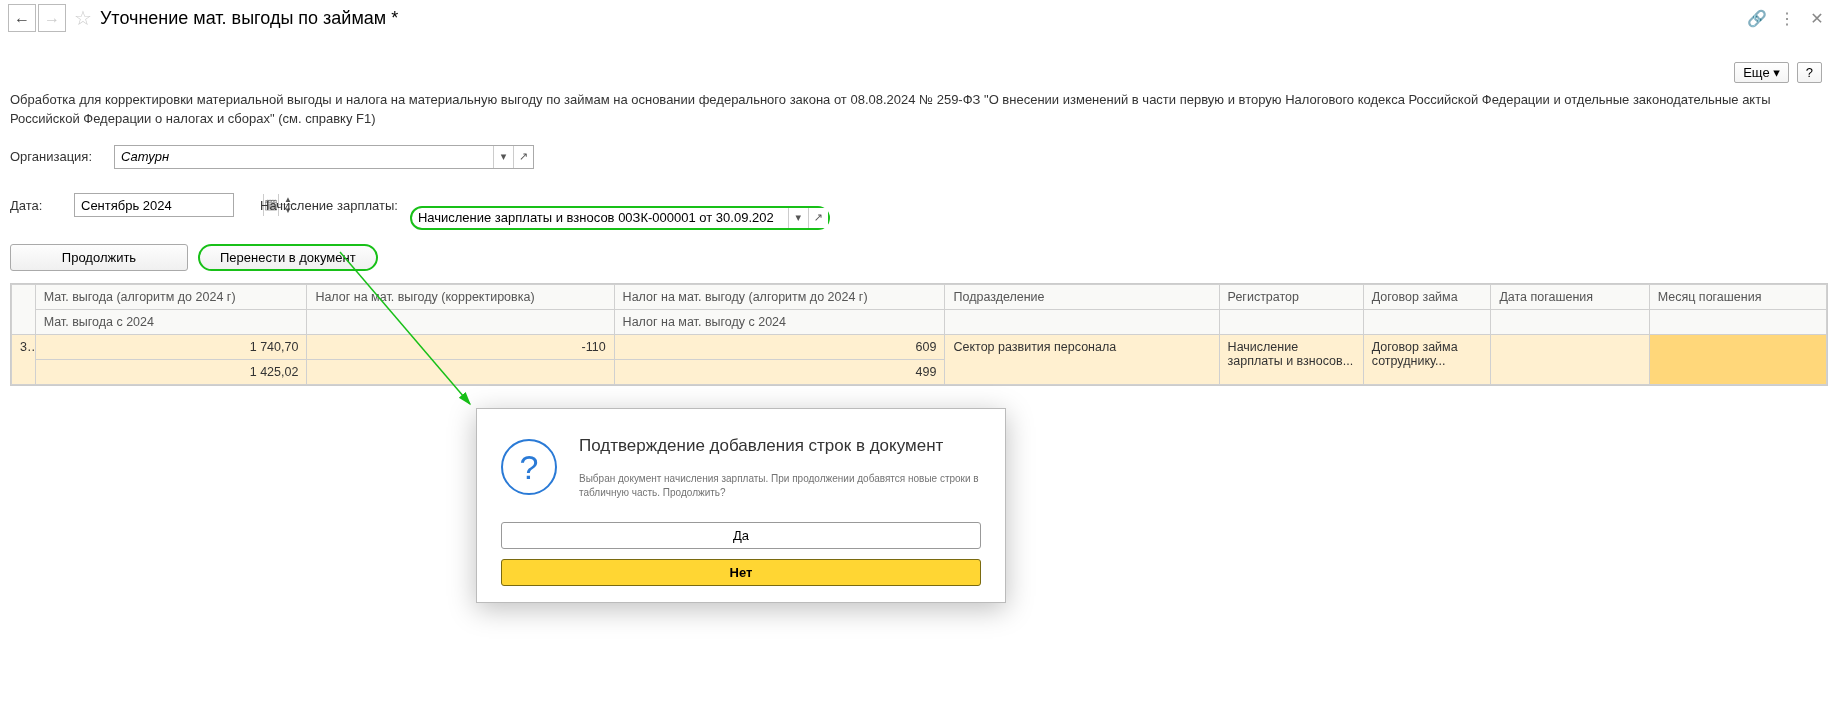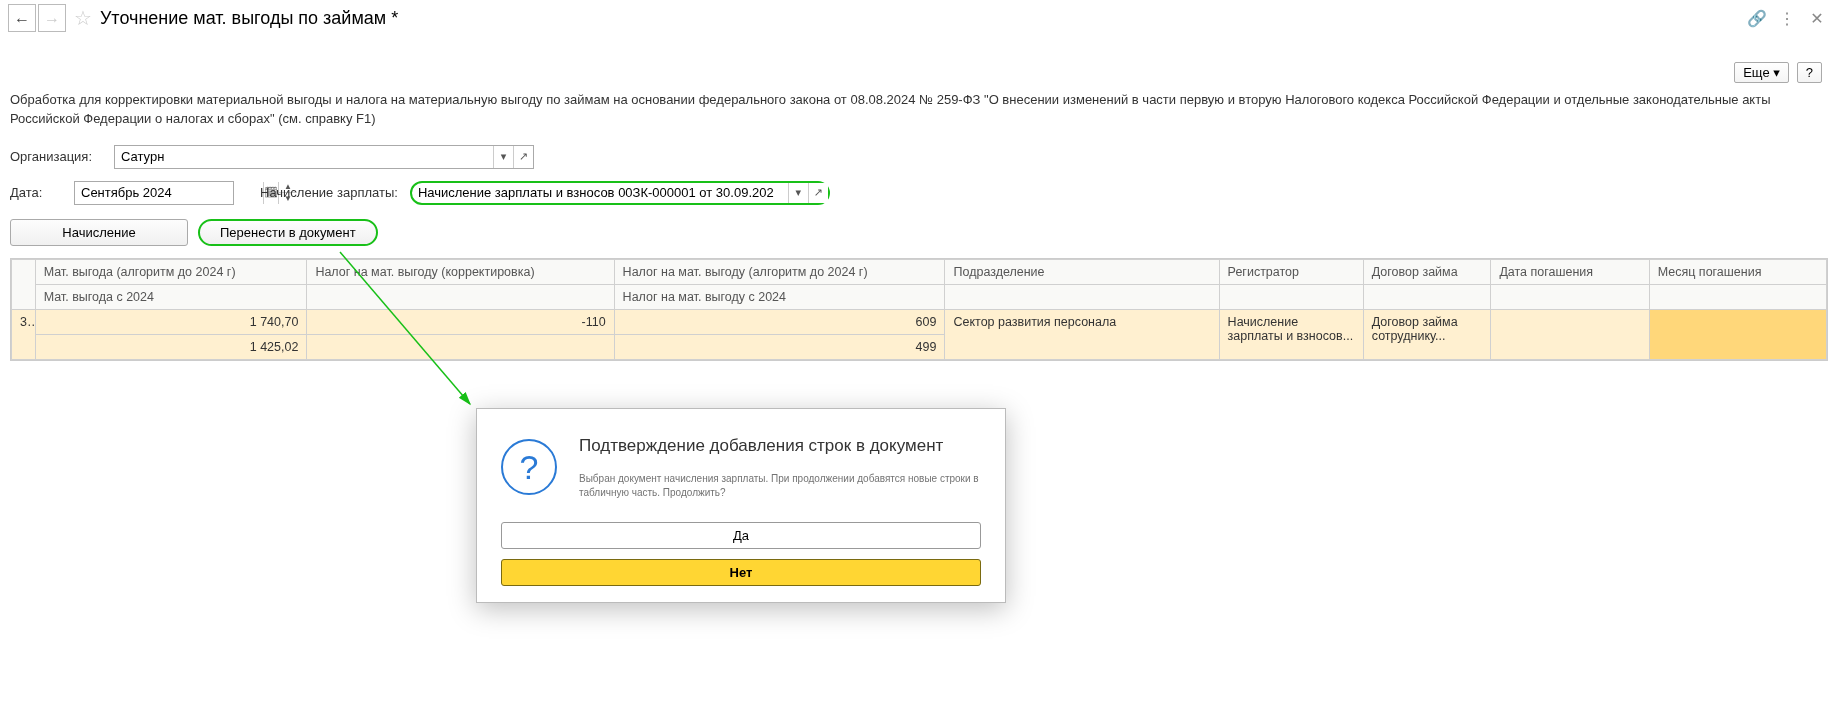--- a/index.html
+++ b/index.html
@@ -231,21 +231,21 @@
 <div class="top-actions">
   <button class="btn btn-small"><span>Еще</span> <span>▾</span></button>
   <button class="btn btn-small">?</button>
 </div>
 
 <div class="description">Обработка для корректировки материальной выгоды и налога на материальную выгоду по займам на основании федерального закона от 08.08.2024 № 259-ФЗ "О внесении изменений в части первую и вторую Налогового кодекса Российской Федерации и отдельные законодательные акты Российской Федерации о налогах и сборах" (см. справку F1)</div>
 
 <div class="form-row">
   <span class="form-label">Организация:</span>
   <div class="input-group" style="width:420px;">
-    <input type="text" style="flex: 1 1 0%;" value="Сатурн">
+    <input type="text" style="flex: 1 1 0%; font-style: italic;" value="Сатурн">
     <button class="inp-btn">
         <span>▾</span>
       </button>
     <button class="inp-btn">
         <span>↗</span>
       </button>
   </div>
 </div>
 
 <div class="form-row">
@@ -258,33 +258,33 @@
     <div class="spinner">
       <button>
           <span>▲</span>
         </button>
       <button>
           <span>▼</span>
         </button>
     </div>
   </div>
   <span class="form-label" style="min-width:auto;margin-left:14px;">Начисление зарплаты:</span>
-  <div class="input-group highlight-green" style="width:420px;border-color:#18c018;">
+  <div class="input-group highlight-green" style="width:420px;border-color:#18c018;margin-top:25px;">
     <input type="text" style="flex: 1 1 0%;" value="Начисление зарплаты и взносов 00ЗК-000001 от 30.09.202">
     <button class="inp-btn">
         <span>▾</span>
       </button>
     <button class="inp-btn">
         <span>↗</span>
       </button>
   </div>
 </div>
 
 <div class="toolbar-buttons">
-  <button class="cmd-btn" style="min-width:178px;">Начисление</button>
+  <button class="cmd-btn" style="min-width:178px;">Продолжить</button>
   <button class="cmd-btn green-ring">Перенести в документ</button>
 </div>
 
 <div class="table-wrap">
   <table>
     <colgroup>
       <col class="col-n">
         <col class="col-a">
         <col class="col-b">
         <col class="col-c">

